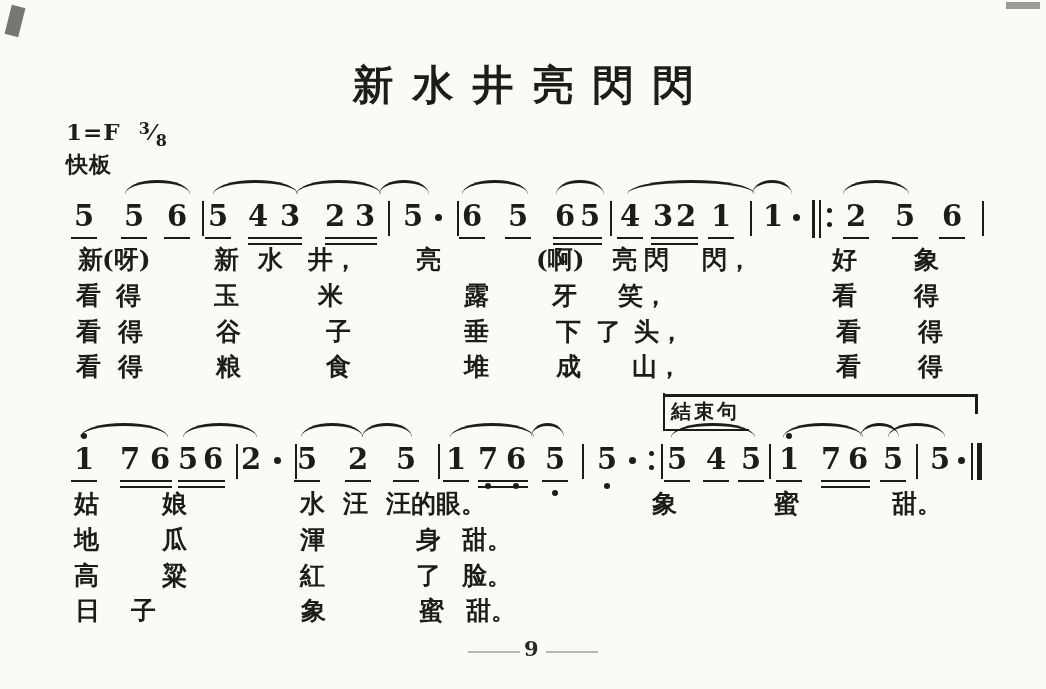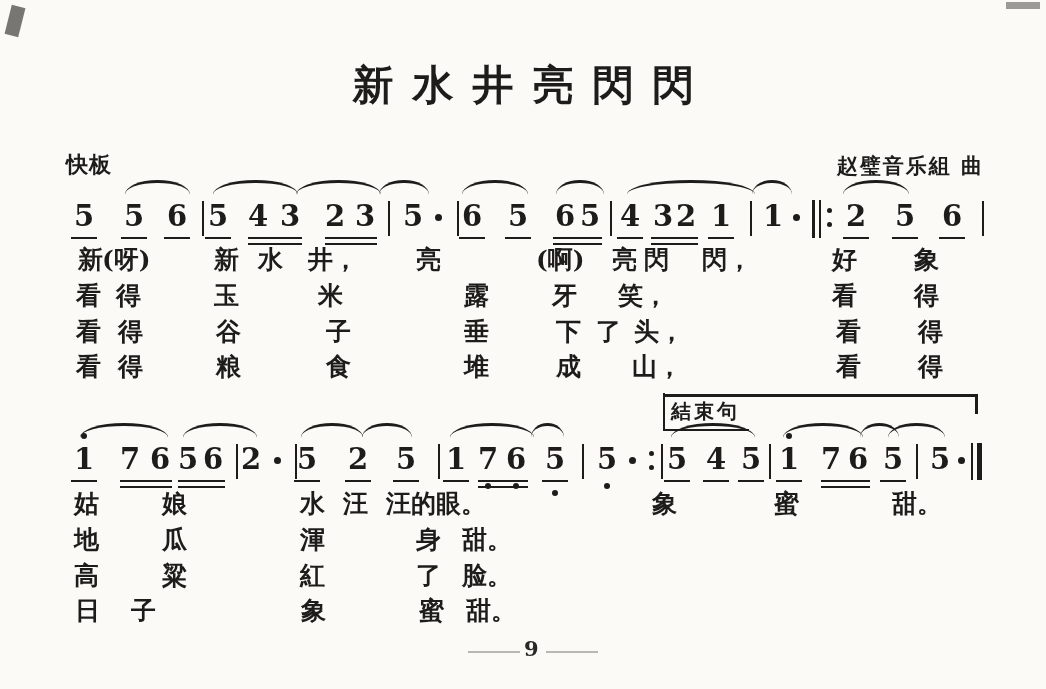--- a/index.html
+++ b/index.html
@@ -59,23 +59,26 @@
 </head>
 <body>
 
 <div id="page">
 
   <div class="artifact" style="left:8px;top:6px;width:14px;height:30px;transform:rotate(14deg);"></div>
   <div class="artifact" style="left:1006px;top:2px;width:34px;height:7px;opacity:.55;"></div>
 
   <div id="title">新水井亮閃閃</div>
 
+  <div id="keysig" class="hdr">
+    <span>1=F</span>
+    <span class="frac">&nbsp;<sup>3</sup>⁄<sub>8</sub></span>
+  </div>
   <div id="tempo" class="hdr">快板</div>
 
-  <div id="credit-music" class="credit">赵璧音乐組 曲</div>
 
   <div class="abs ink" style="left:663px;top:393px;width:2px;height:38px;"></div>
   <div class="abs ink" style="left:663px;top:394px;width:314px;height:3px;"></div>
   <div class="abs ink" style="left:663px;top:429px;width:86px;height:2px;"></div>
   <div class="abs ink" style="left:975px;top:394px;width:3px;height:20px;"></div>
   <div id="ending-label">結束句</div>
 
   <div class="abs" id="score-layer" style="left:0;top:0;width:1046px;height:689px;">
       <div class="note" style="left: 72px; top: 200px;">5</div>
       <div style="position: absolute; left: 71px; top: 237px; width: 26px; height: 2px; background: var(--ink);"></div>

